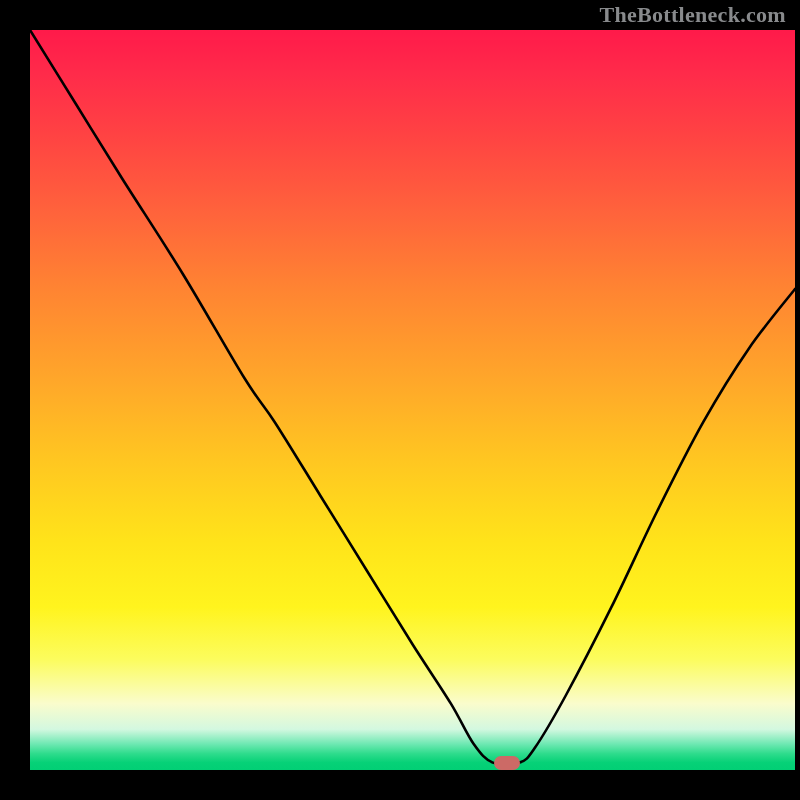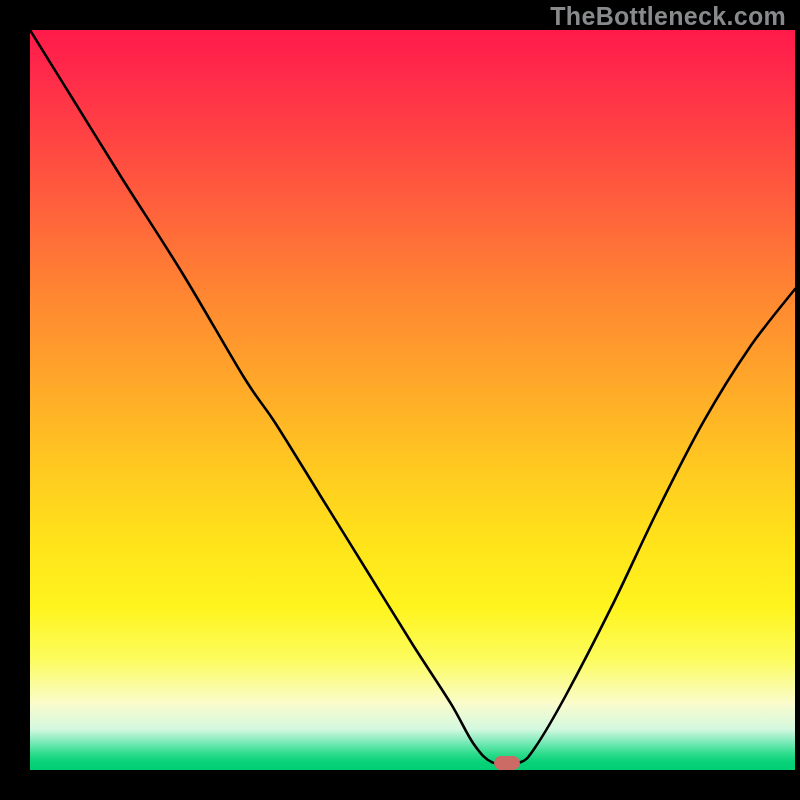--- a/index.html
+++ b/index.html
@@ -15,24 +15,25 @@
     position: relative;
     width: 800px;
     height: 800px;
     background: #000;
   }
   .watermark {
     position: absolute;
     top: 2px;
     right: 14px;
     color: #888a8c;
-    font-size: 25px;
+    font-size: 22px;
     font-weight: 600;
     letter-spacing: 0.3px;
     z-index: 30;
+    font-family: Liberation Serif, serif;
   }
   .plot {
     position: absolute;
     left: 30px;
     top: 30px;
     width: 765px;
     height: 740px;
     overflow: hidden;
   }
   .gradient {

